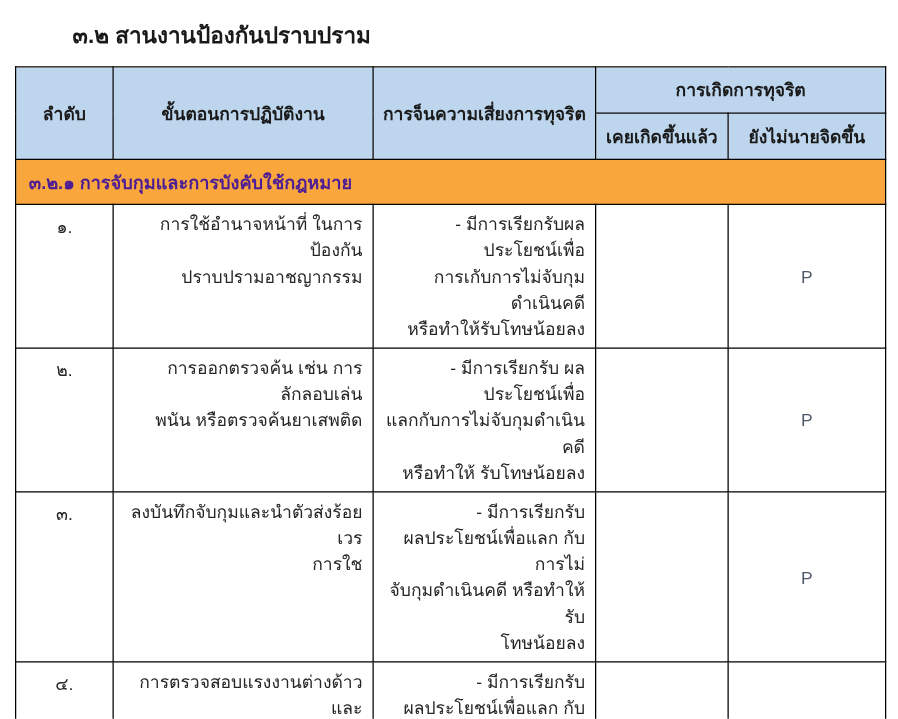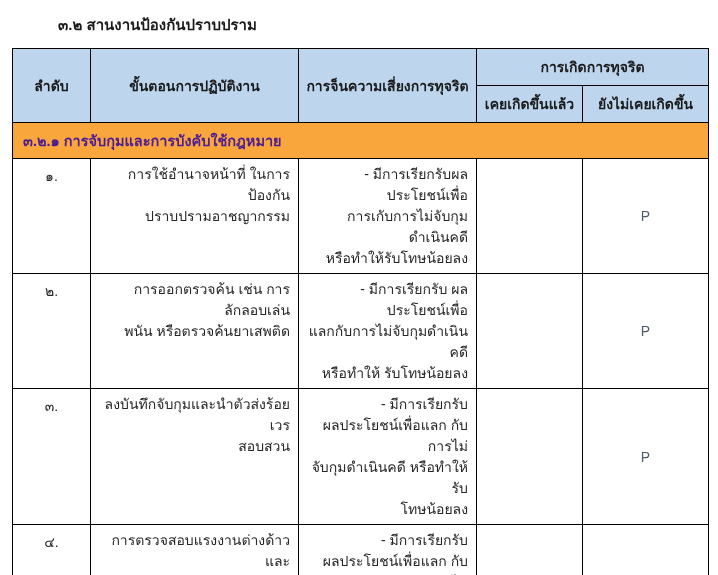--- a/index.html
+++ b/index.html
@@ -16,21 +16,21 @@
     padding: 0;
     width: 718px;
     height: 575px;
     background: var(--page-bg);
     font-family: "Liberation Sans", "DejaVu Sans", sans-serif;
     color: var(--text);
     overflow: hidden;
   }
   .doc-title {
     margin: 13px 0 11px 58px;
-    font-size: 15px;
+    font-size: 18px;
     font-weight: bold;
     color: #1a1a1a;
   }
   table.risk-table {
     border-collapse: collapse;
     table-layout: fixed;
     width: 696px;
     margin-left: 12px;
   }
   table.risk-table th,
@@ -98,21 +98,21 @@
   </colgroup>
   <thead>
     <tr class="head-top">
       <th rowspan="2">ลำดับ</th>
       <th rowspan="2">ขั้นตอนการปฏิบัติงาน</th>
       <th rowspan="2">การจ็นความเสี่ยงการทุจริต</th>
       <th colspan="2">การเกิดการทุจริต</th>
     </tr>
     <tr class="head-sub">
       <th>เคยเกิดขึ้นแล้ว</th>
-      <th>ยังไม่เคยเกิดขึ้น</th>
+      <th>ยังไม่นายจิดขึ้น</th>
     </tr>
   </thead>
   <tbody>
     <tr class="section-row">
       <td colspan="5">๓.๒.๑ การจับกุมและการบังคับใช้กฎหมาย</td>
     </tr>
 
     <tr class="row-1">
       <td class="cell-no">๑.</td>
       <td class="cell-text">การใช้อำนาจหน้าที่ ในการป้องกัน
@@ -131,21 +131,21 @@
       <td class="cell-text">- มีการเรียกรับ ผลประโยชน์เพื่อ
 แลกกับการไม่จับกุมดำเนินคดี
 หรือทำให้ รับโทษน้อยลง</td>
       <td class="cell-mark"></td>
       <td class="cell-mark">P</td>
     </tr>
 
     <tr class="row-3">
       <td class="cell-no">๓.</td>
       <td class="cell-text">ลงบันทึกจับกุมและนำตัวส่งร้อยเวร
-สอบสวน</td>
+การใช</td>
       <td class="cell-text">- มีการเรียกรับ
 ผลประโยชน์เพื่อแลก กับการไม่
 จับกุมดำเนินคดี หรือทำให้ รับ
 โทษน้อยลง</td>
       <td class="cell-mark"></td>
       <td class="cell-mark">P</td>
     </tr>
 
     <tr class="row-4">
       <td class="cell-no">๔.</td>

